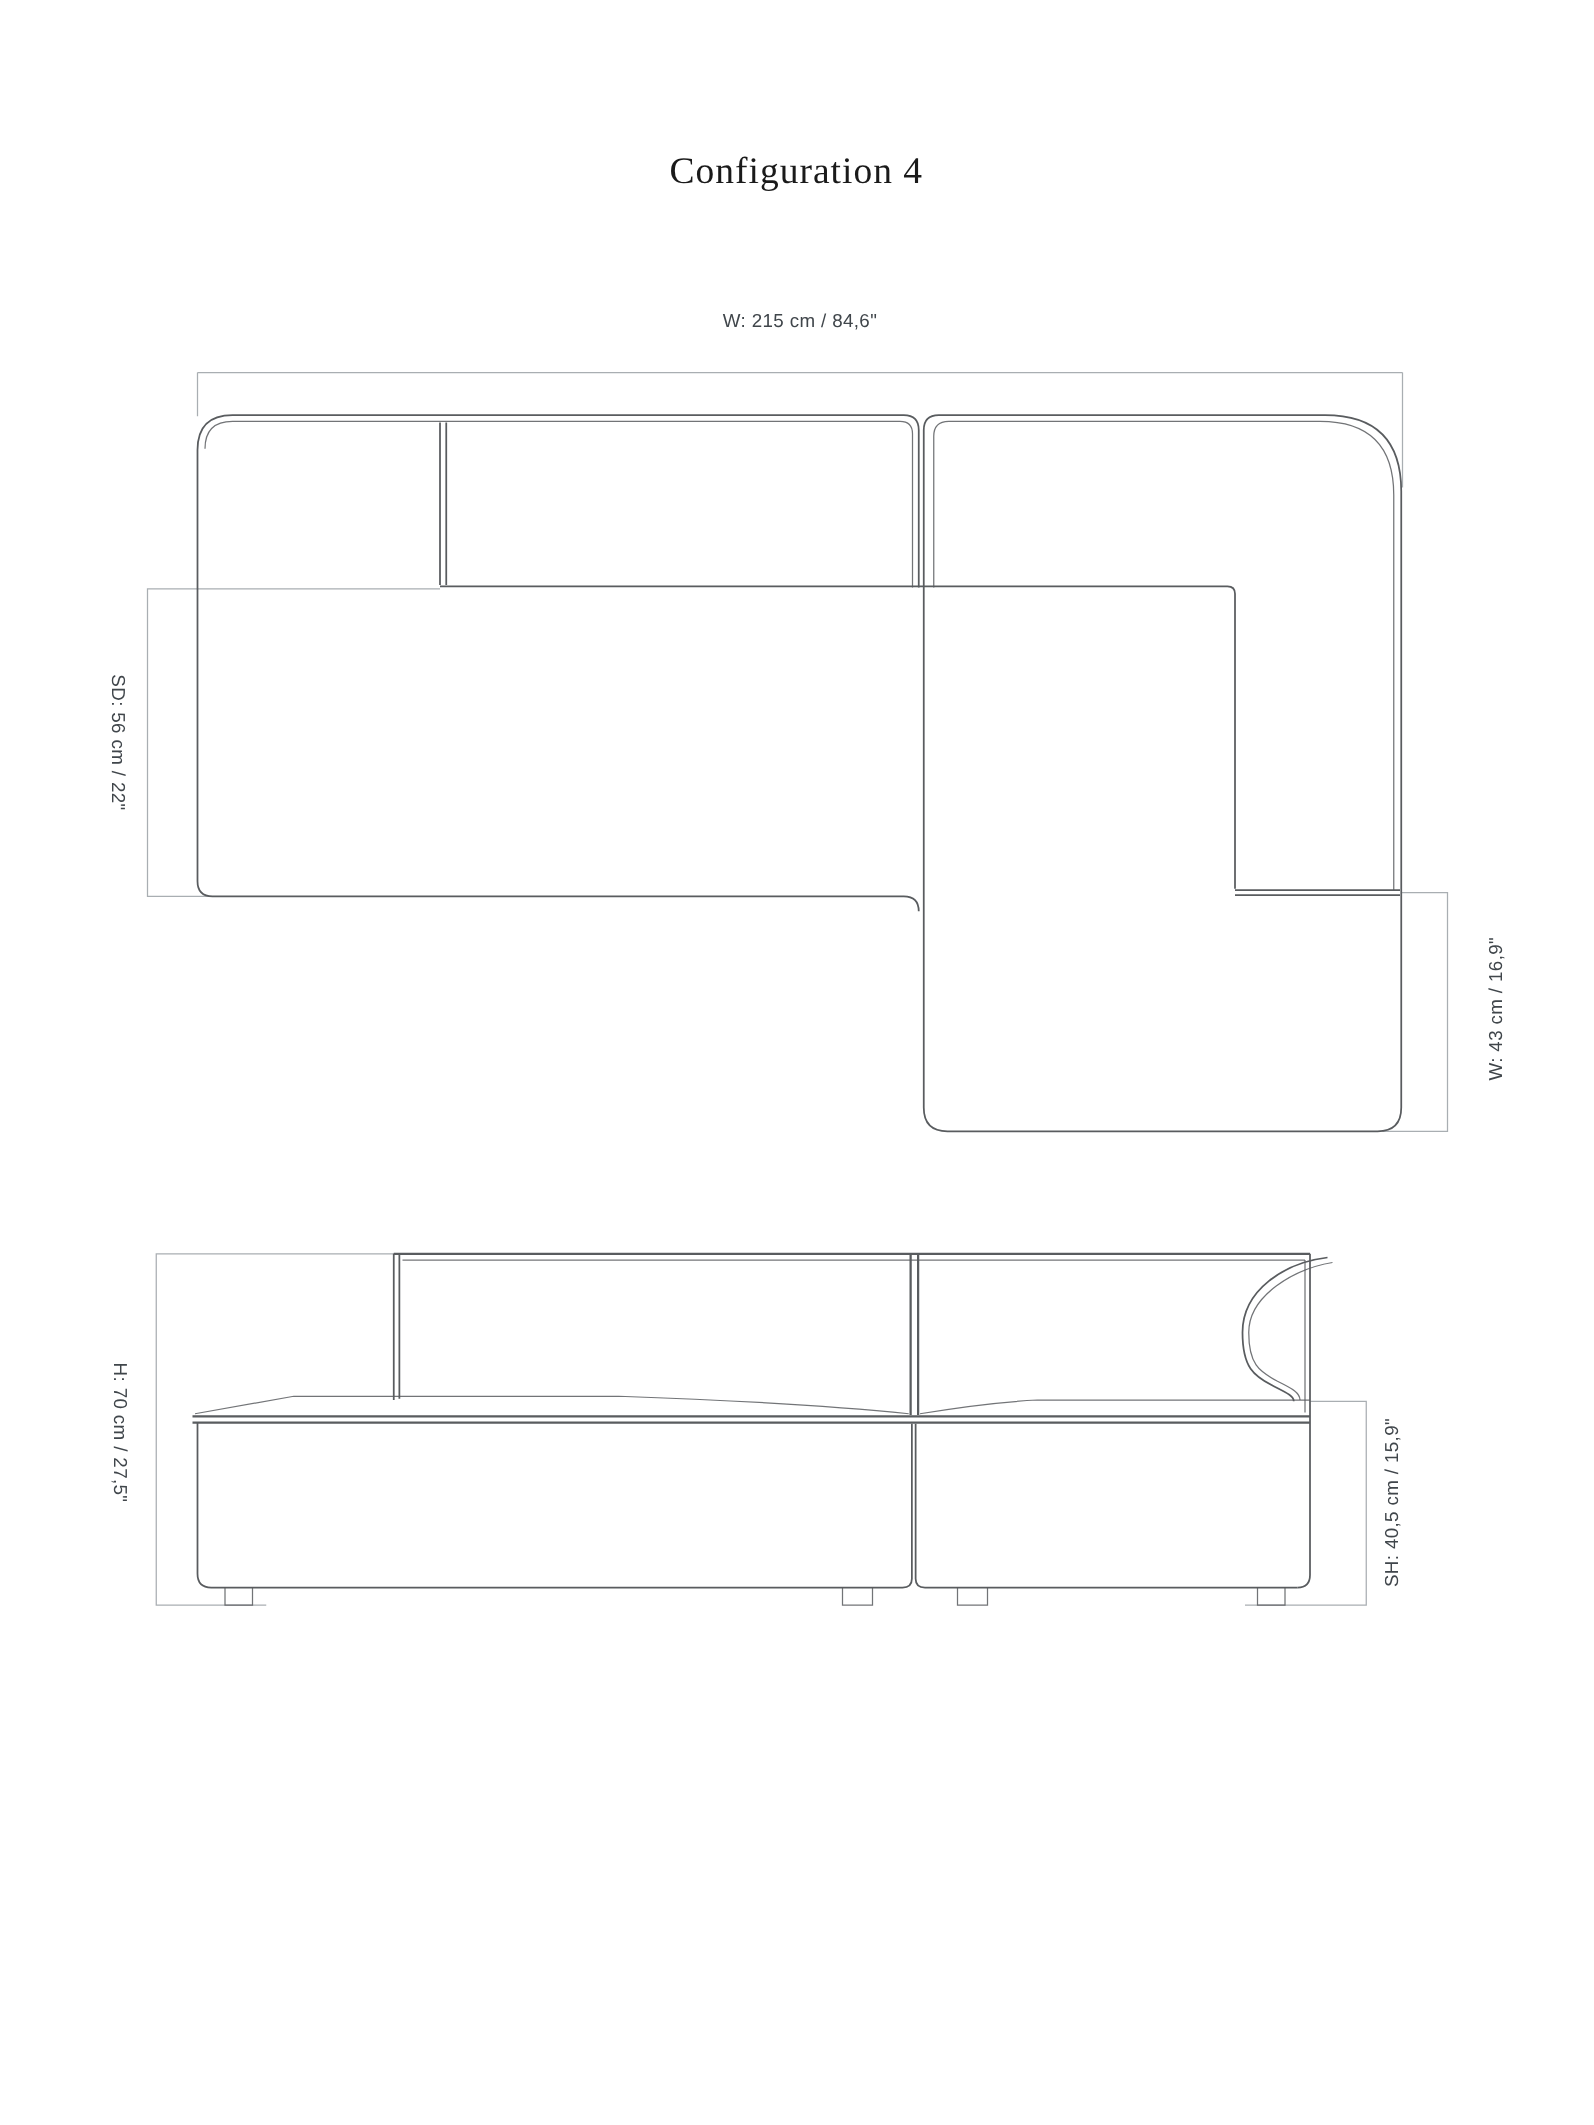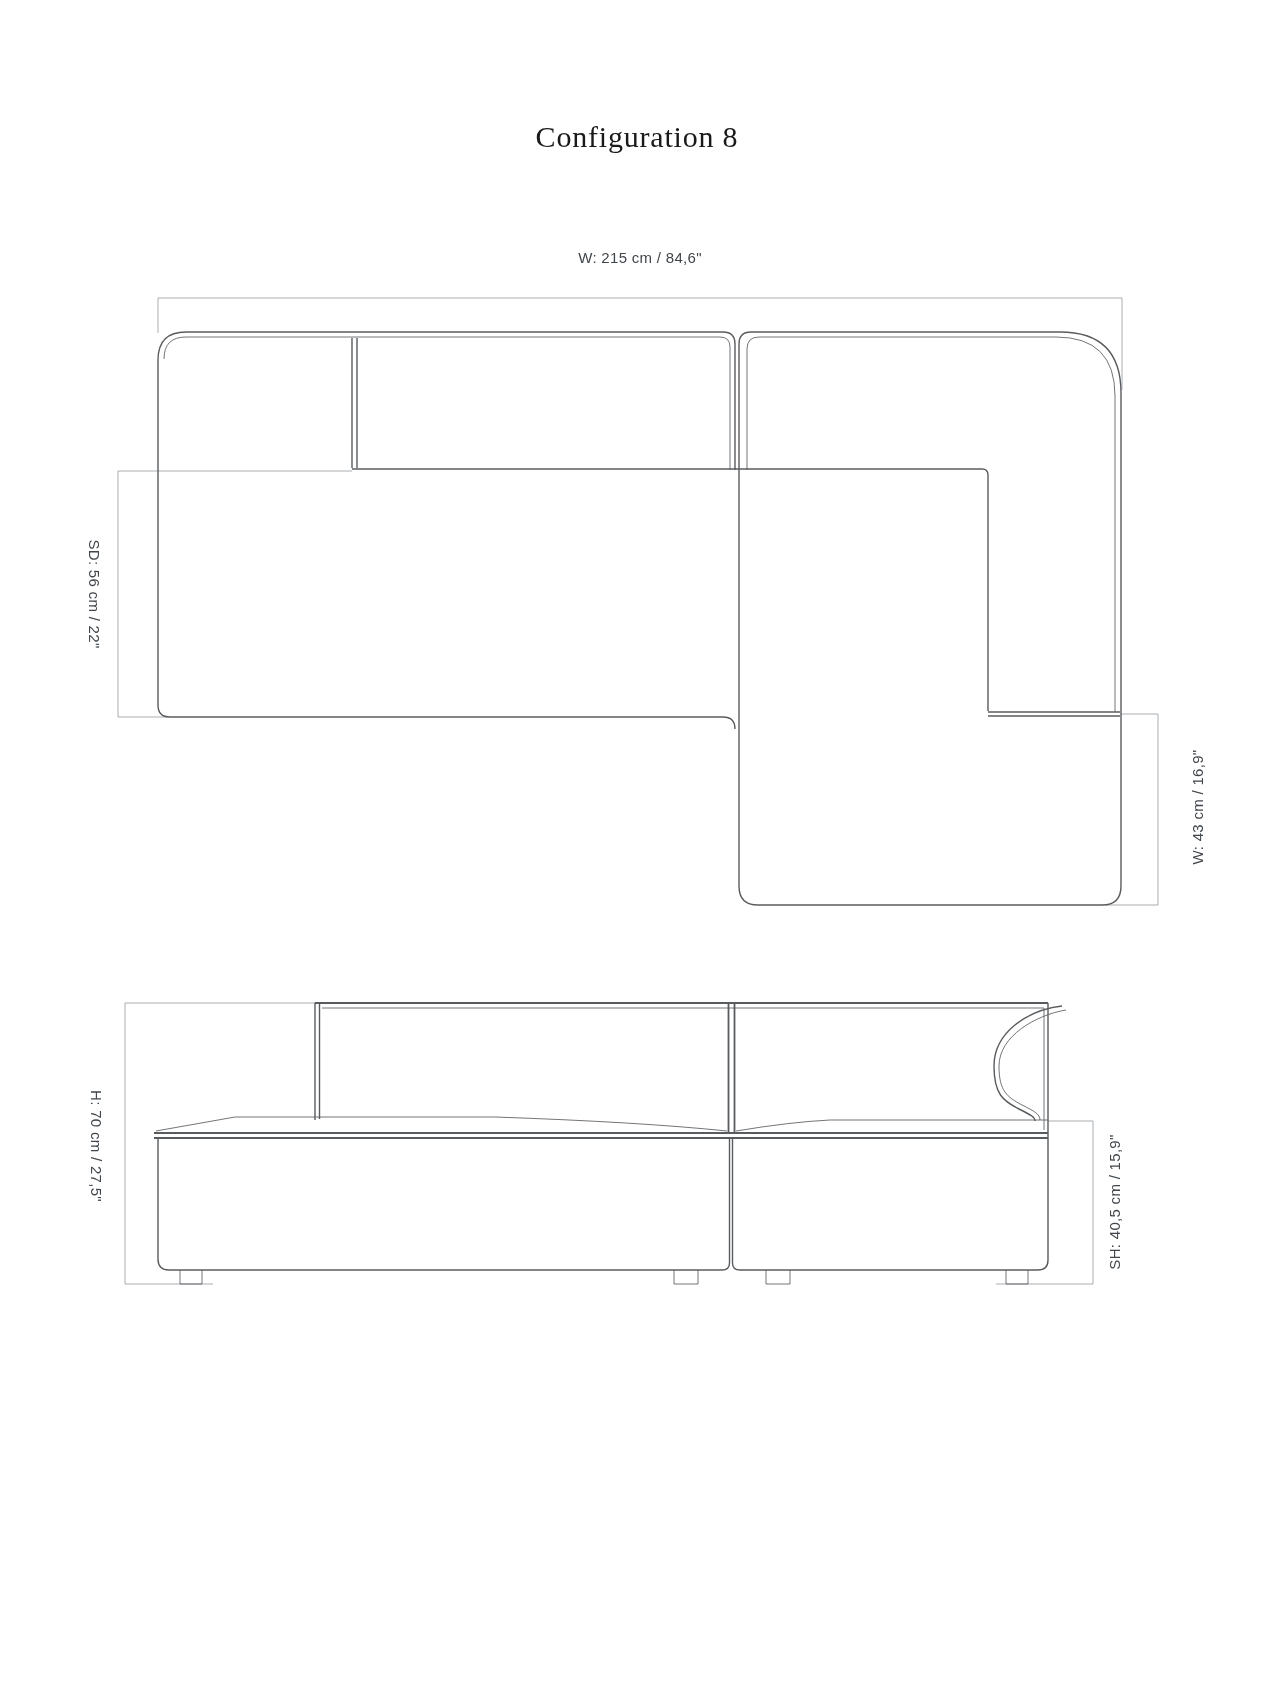--- a/index.html
+++ b/index.html
@@ -32,21 +32,21 @@
   .dim{stroke:var(--c-dimension_line);stroke-width:1;fill:none;}
   .sofa{stroke:var(--c-sofa_line);stroke-width:1.4;fill:none;}
   .sofa-thin{stroke:var(--c-sofa_line);stroke-width:1;fill:none;opacity:.85;}
   .sofa-heavy{stroke:var(--c-sofa_line);stroke-width:1.8;fill:none;}
 </style>
 </head>
 <body>
 
 <div class="page">
 
-  <div class="page-title">Configuration 8</div>
+  <div class="page-title">Configuration 4</div>
 
   <svg class="drawing" width="1275" height="1700" viewBox="0 0 1275 1700">
 
     <g>
       <path class="dim" d="M158,298 H1122 M158,298 V333 M1122,298 V390"></path>
       <path class="dim" d="M352,471 H118 V717 H168"></path>
       <path class="dim" d="M1121,714 H1158 V905 H1106"></path>
     </g>
 
     <g>

